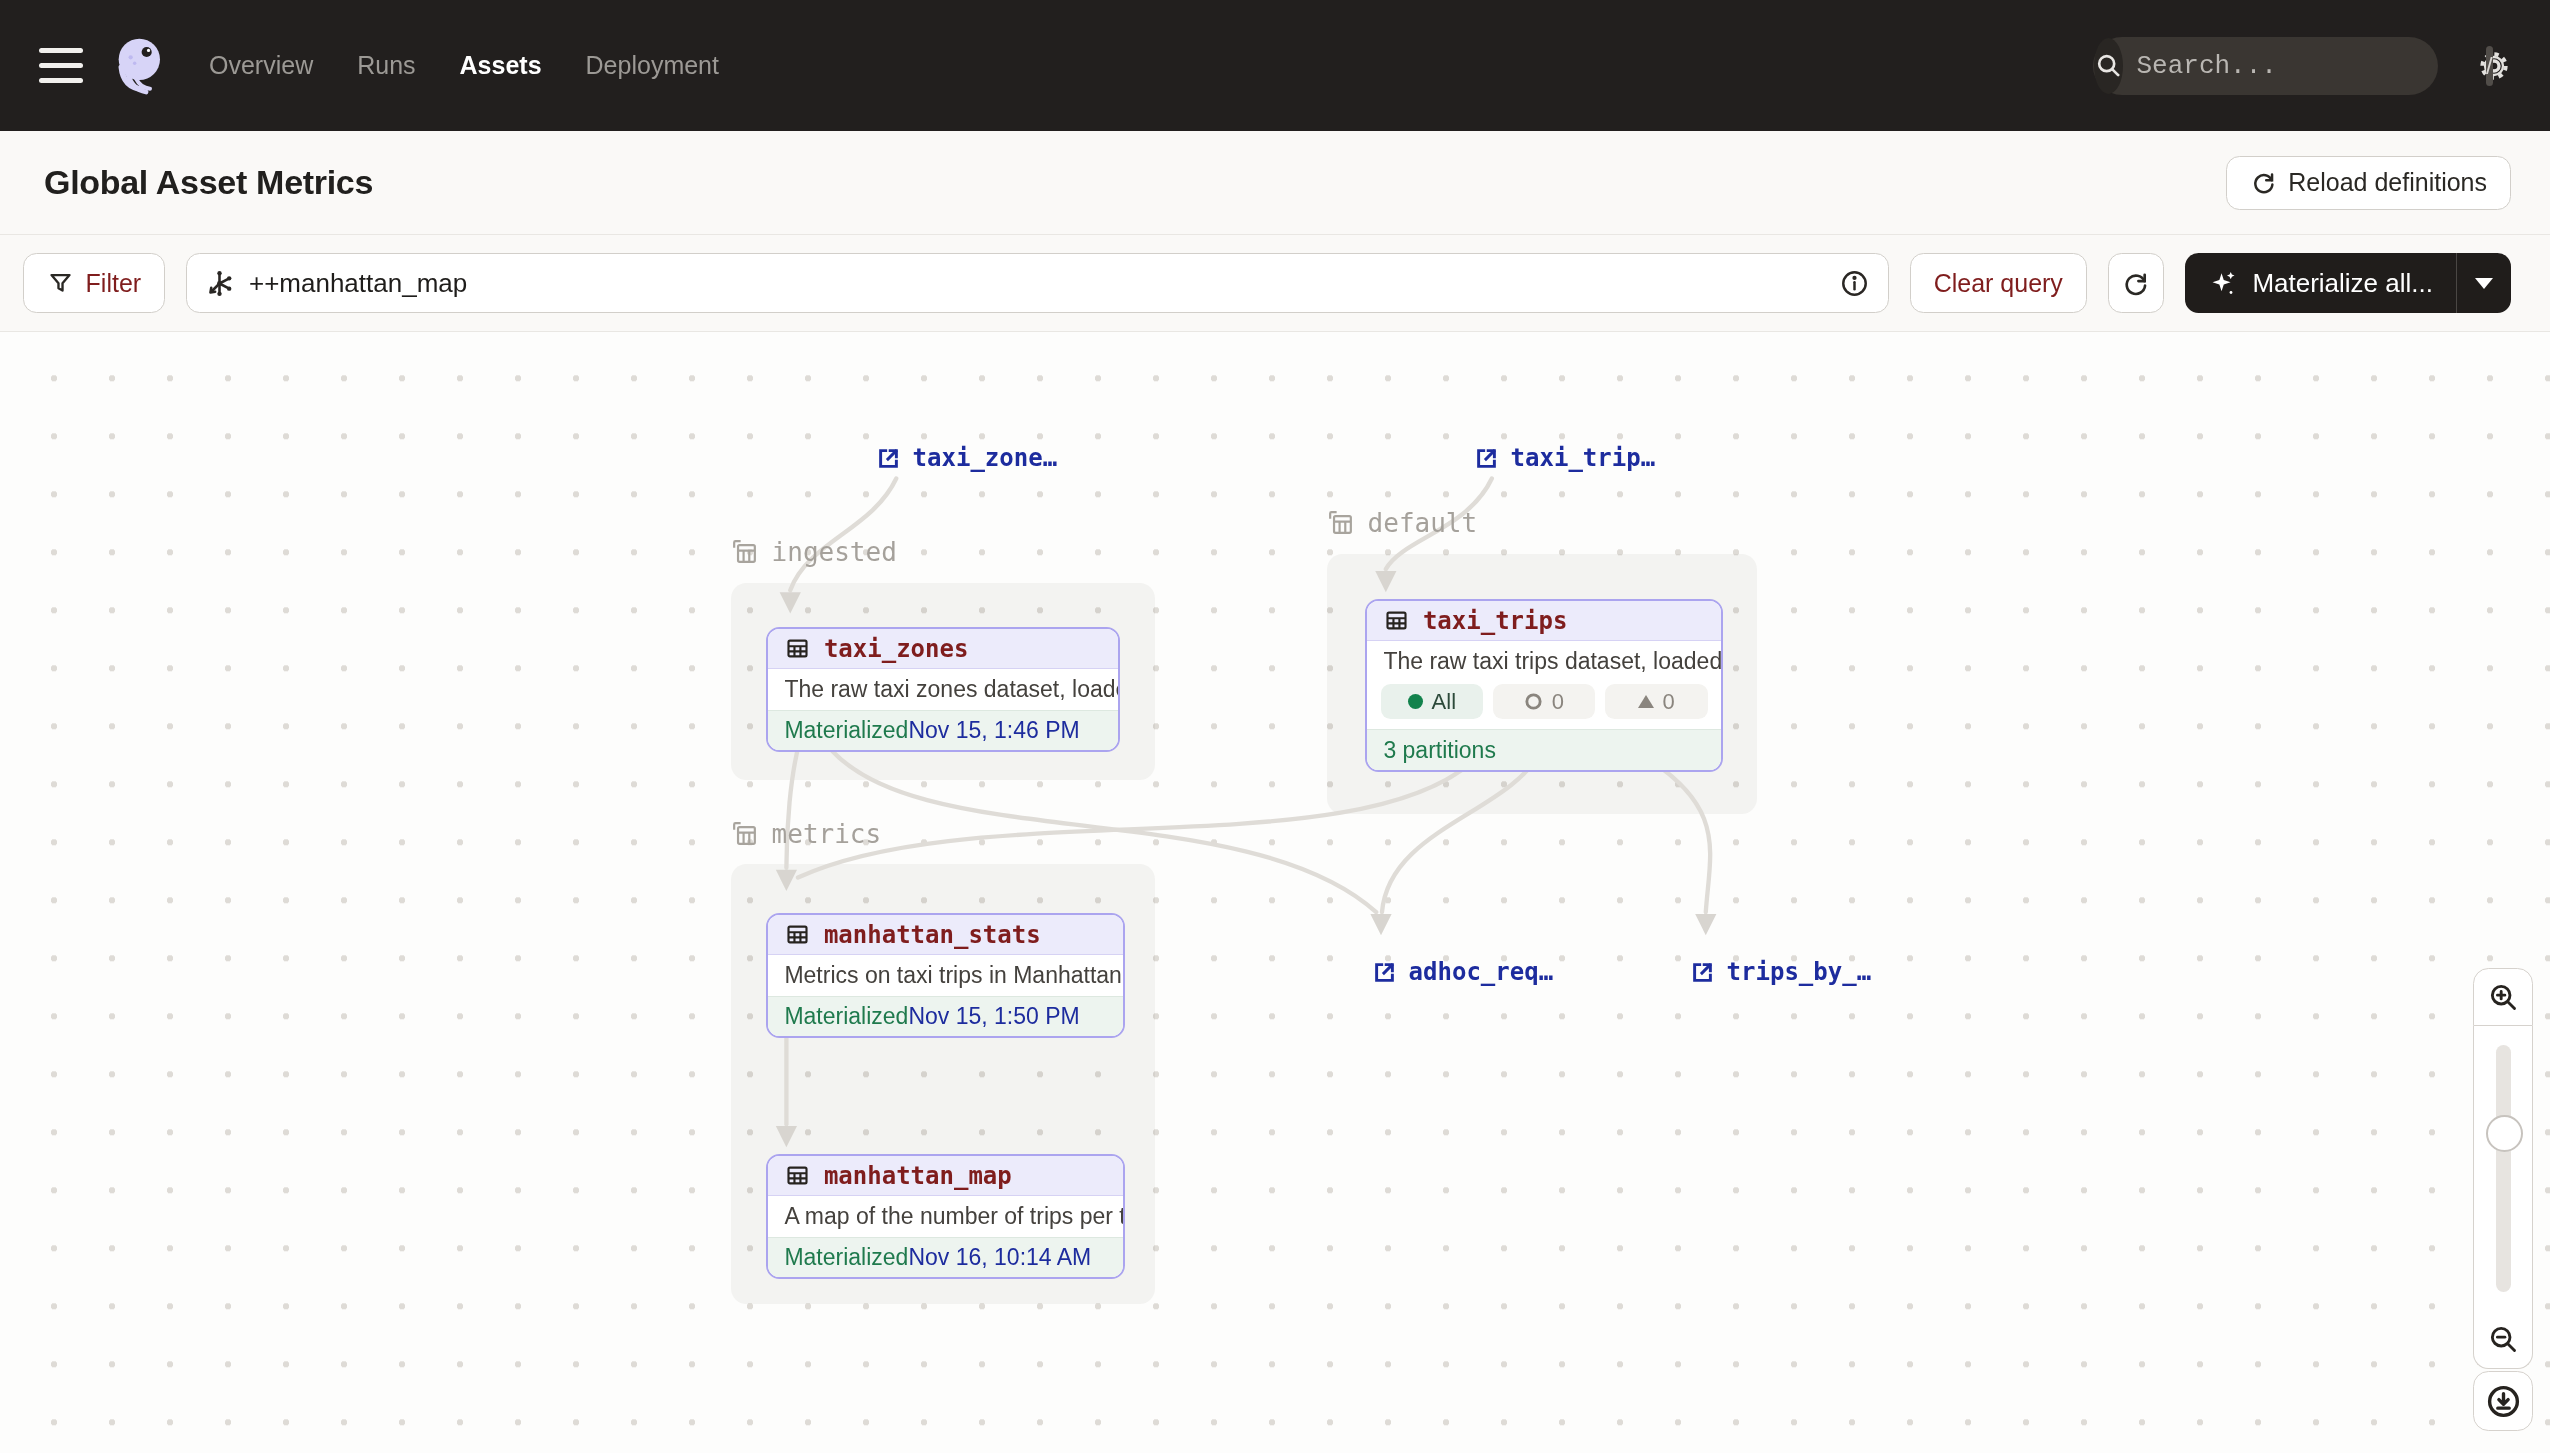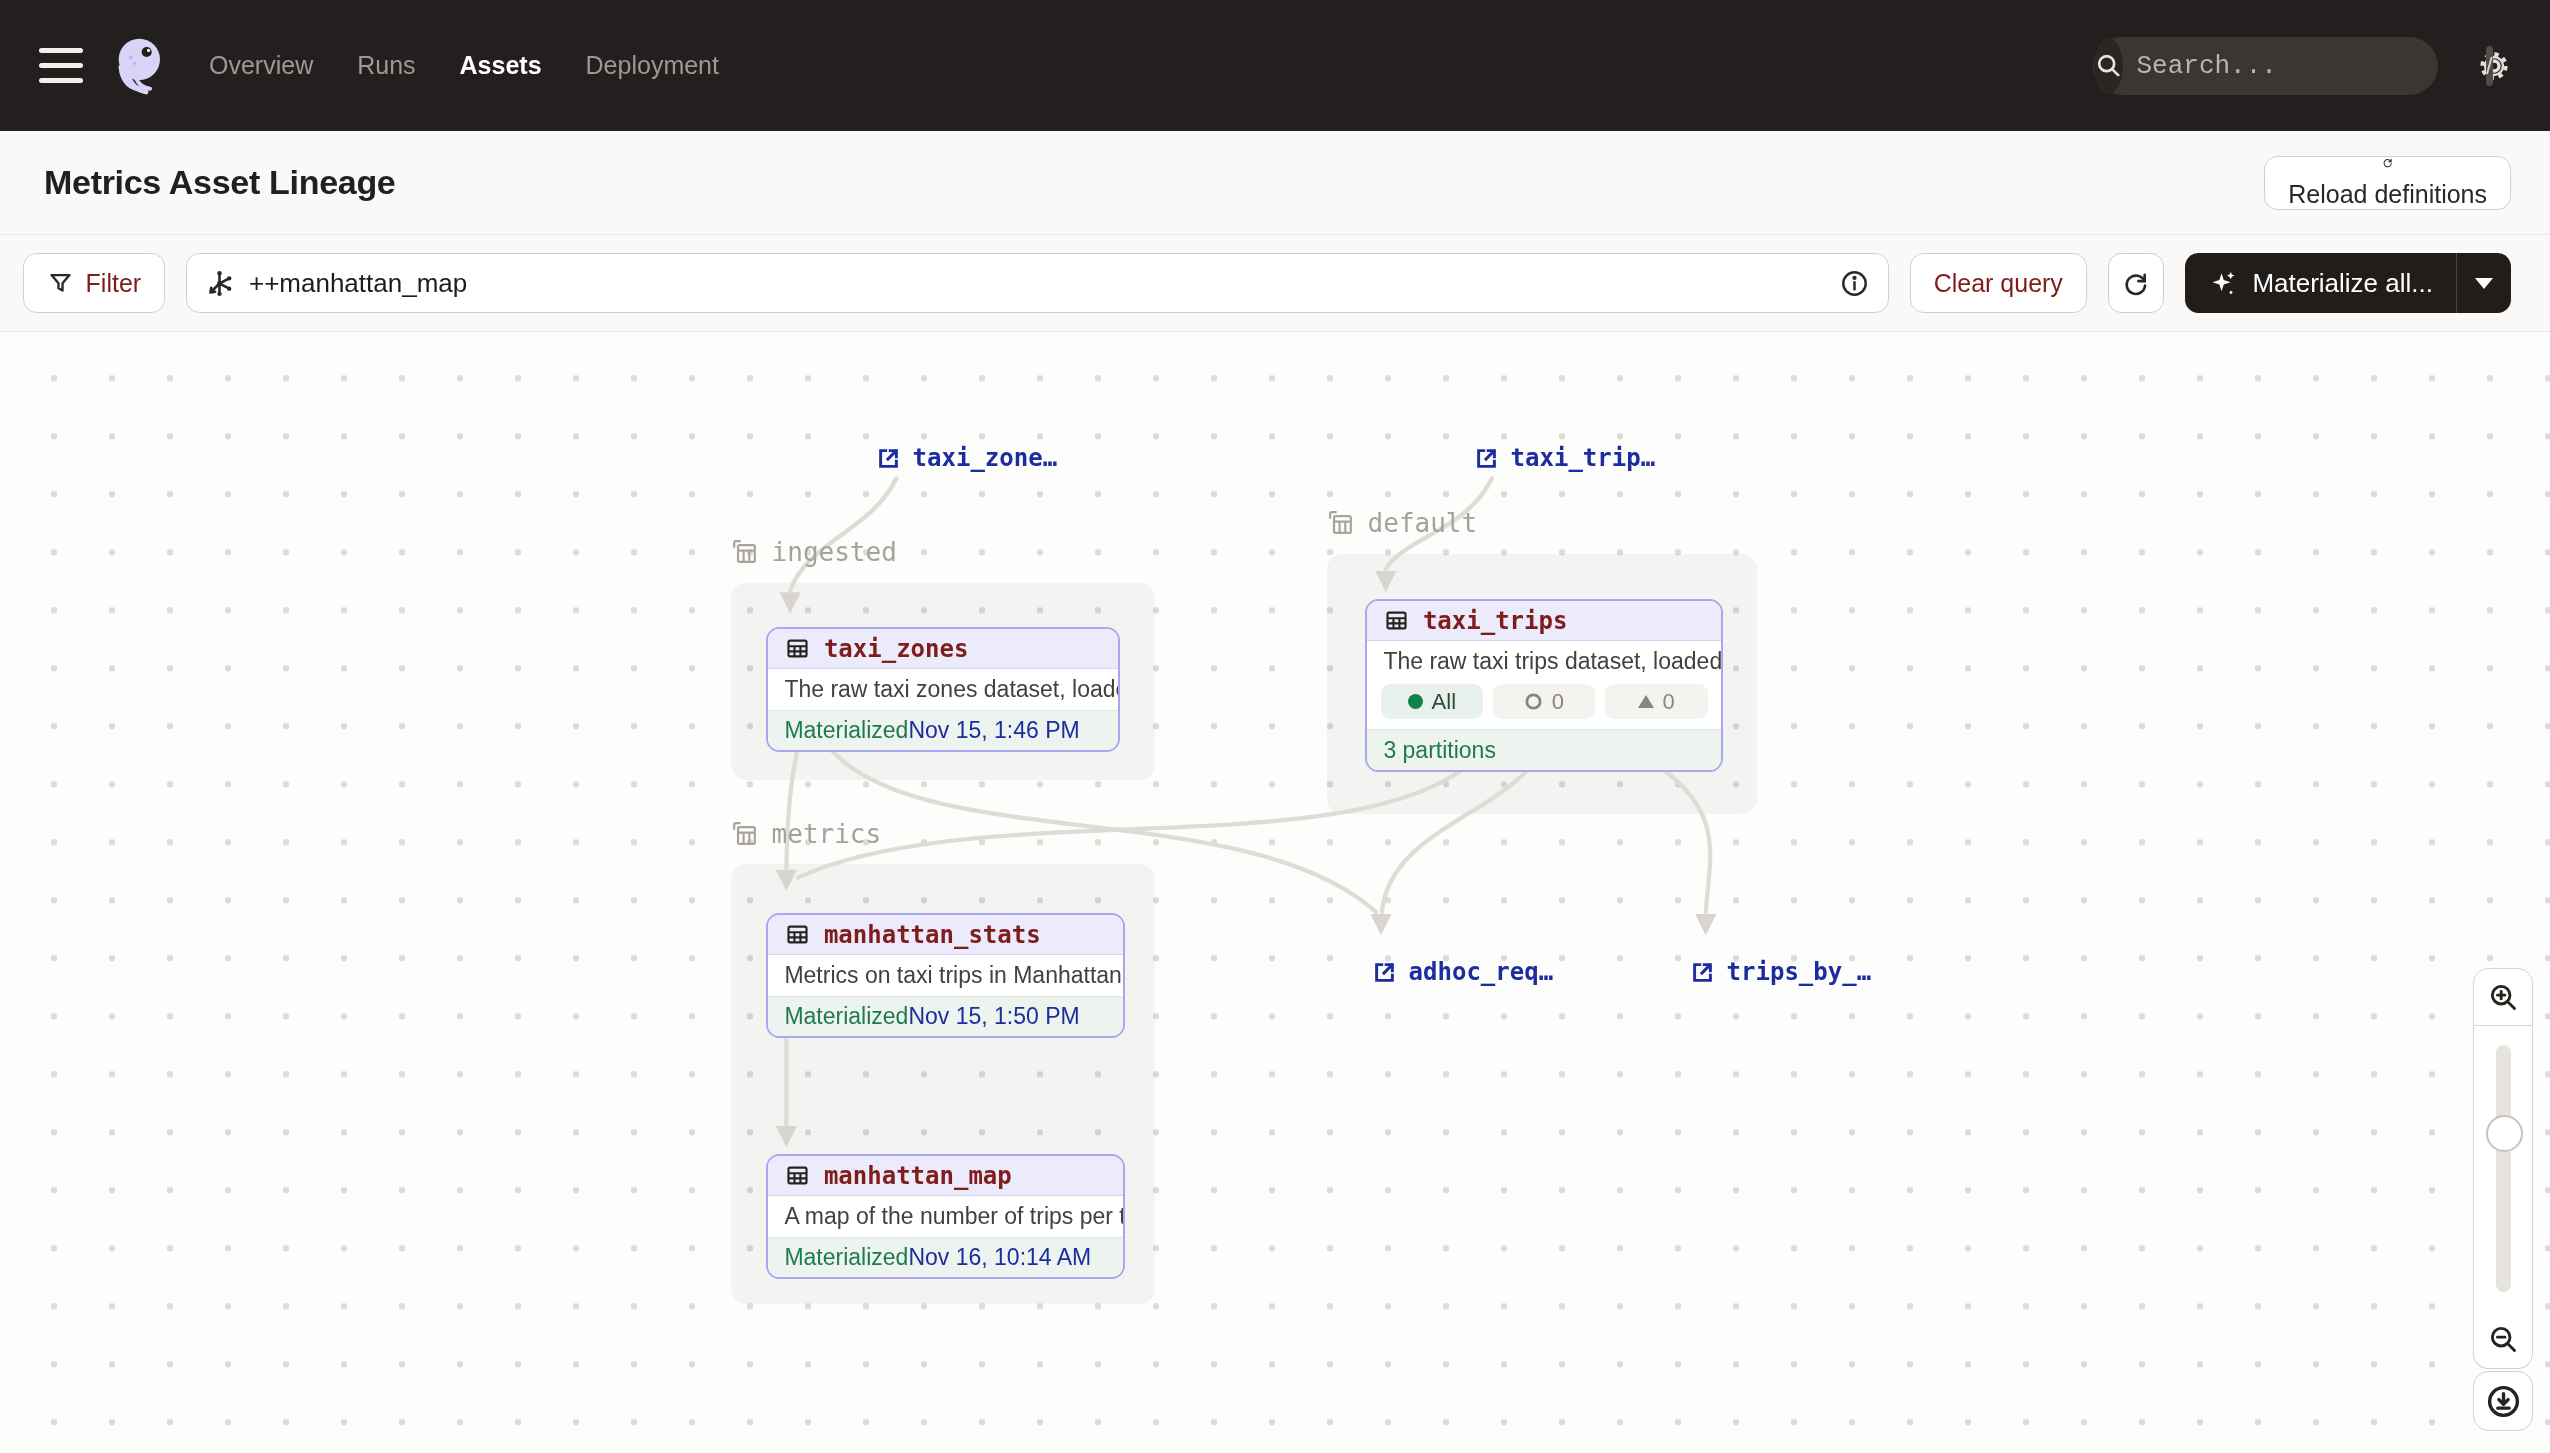--- a/index.html
+++ b/index.html
@@ -18,21 +18,21 @@
   .search-pill { width:345px; height:58px; background:#3A3632; border-radius:29px; display:flex; align-items:center; position:relative; }
   .search-iconwrap { width:56px; height:56px; border-radius:50%; background:#292623; display:flex; align-items:center; justify-content:center; margin-left:1px; }
   .search-input { flex:1; background:transparent; border:none; outline:none; color:#84cc16; font-size:26px; padding:0 13.5px; font-family:Liberation Mono, monospace; }
   .search-input::placeholder { color:#B9B6B2; }
   .kbd-slash { width:44px; height:40px; background:#514D49; border-radius:8.7px; color:#DAD7D4; font-size:24px; display:flex; align-items:center; justify-content:center; margin-right:11.6px; }
   .gear-btn { width:42px; height:42px; cursor:pointer; display:flex; align-items:center; justify-content:center; }
 
   
   .page-header { height:104px; background:#FAF9F7; border-bottom:1px solid #E9E7E3; display:flex; align-items:center; padding:0 39px 0 44px; }
   .page-title { font-size:34px; font-weight:700; color:#21201E; letter-spacing:-0.3px; }
-  .reload-btn { margin-left:auto; height:54px; background:#FFFFFF; border:1.5px solid #D2CFCA; border-radius:13.5px; display:flex; align-items:center; gap:11.6px; padding:0 23px; font-size:25px; color:#2A2824; cursor:pointer;flex-direction:column; }
+  .reload-btn { margin-left:auto; height:54px; background:#FFFFFF; border:1.5px solid #D2CFCA; border-radius:13.5px; display:flex; align-items:center; gap:11.6px; padding:0 23px; font-size:25px; color:#2A2824; cursor:pointer; }
 
   
   .toolbar { height:97px; background:#FAF9F7; border-bottom:1px solid #E9E7E3; display:flex; align-items:center; padding:0 39px 0 23px; gap:21px; }
   .btn { height:60px; background:#FFFFFF; border:1.5px solid #D2CFCA; border-radius:13.5px; display:flex; align-items:center; gap:11.6px; padding:0 23px; font-size:25px; color:#7f1d1d; cursor:pointer; white-space:nowrap; }
   .query-box { flex:1; height:60px; background:#FFFFFF; border:1.5px solid #D2CFCA; border-radius:13.5px; display:flex; align-items:center; padding:0 17.3px; gap:13.5px; }
   .query-input { flex:1; border:none; outline:none; font-size:26px; color:#1F1D1B; background:transparent; font-family:"Liberation Sans",sans-serif; }
   .icon-btn { width:56px; height:60px; background:#FFFFFF; border:1.5px solid #D2CFCA; border-radius:13.5px; display:flex; align-items:center; justify-content:center; cursor:pointer; }
   .materialize { height:60px; background:#201D1B; border-radius:13.5px; display:flex; align-items:stretch; color:#FFFFFF; cursor:pointer; overflow:hidden; }
   .materialize-main { display:flex; align-items:center; gap:13.5px; padding:0 23px; font-size:26px; }
   .materialize-divider { width:1px; background:#4A4744; }
@@ -118,21 +118,21 @@
         <svg width="40" height="40" viewBox="0 0 24 24" fill="none" stroke="#E3E1DE" stroke-width="2">
           <circle cx="12" cy="12" r="3"></circle>
           <circle cx="12" cy="12" r="7" stroke-width="2.4" stroke-dasharray="2.6 2.9"></circle>
           <circle cx="12" cy="12" r="5.4" stroke-width="1.4"></circle>
         </svg>
       </div>
     </div>
   </header>
 
   <div class="page-header">
-    <h1 class="page-title">Metrics Asset Lineage</h1>
+    <h1 class="page-title">Global Asset Metrics</h1>
     <button class="reload-btn">
       <svg width="27" height="27" viewBox="0 0 24 24" fill="none" stroke="#2A2824" stroke-width="2.2" stroke-linecap="round">
         <path d="M19.3 10 A7.6 7.6 0 1 0 19.9 13.8"></path>
           <path d="M19.6 4.8 V10 H14.4"></path>
       </svg>
       <span>Reload definitions</span>
     </button>
   </div>
 
   <div class="toolbar">

